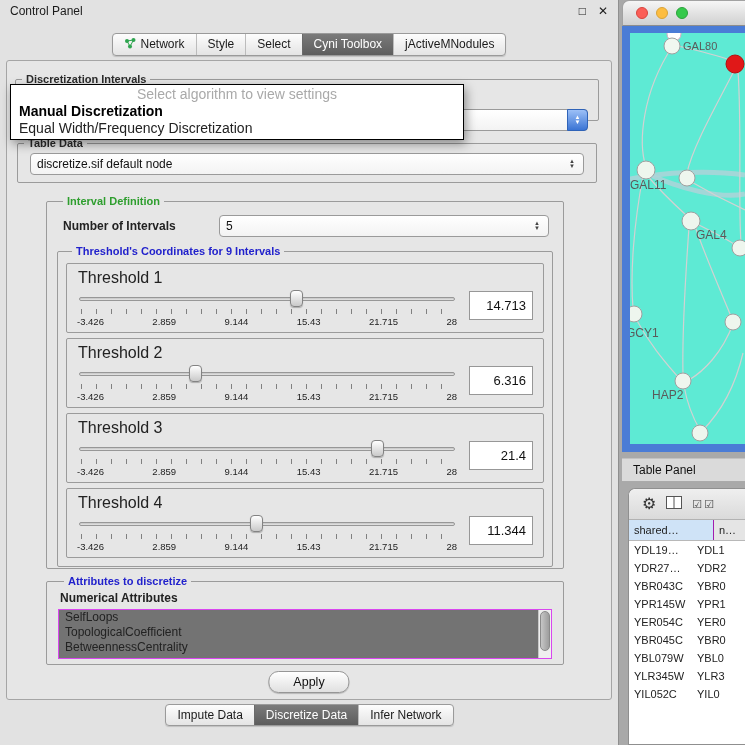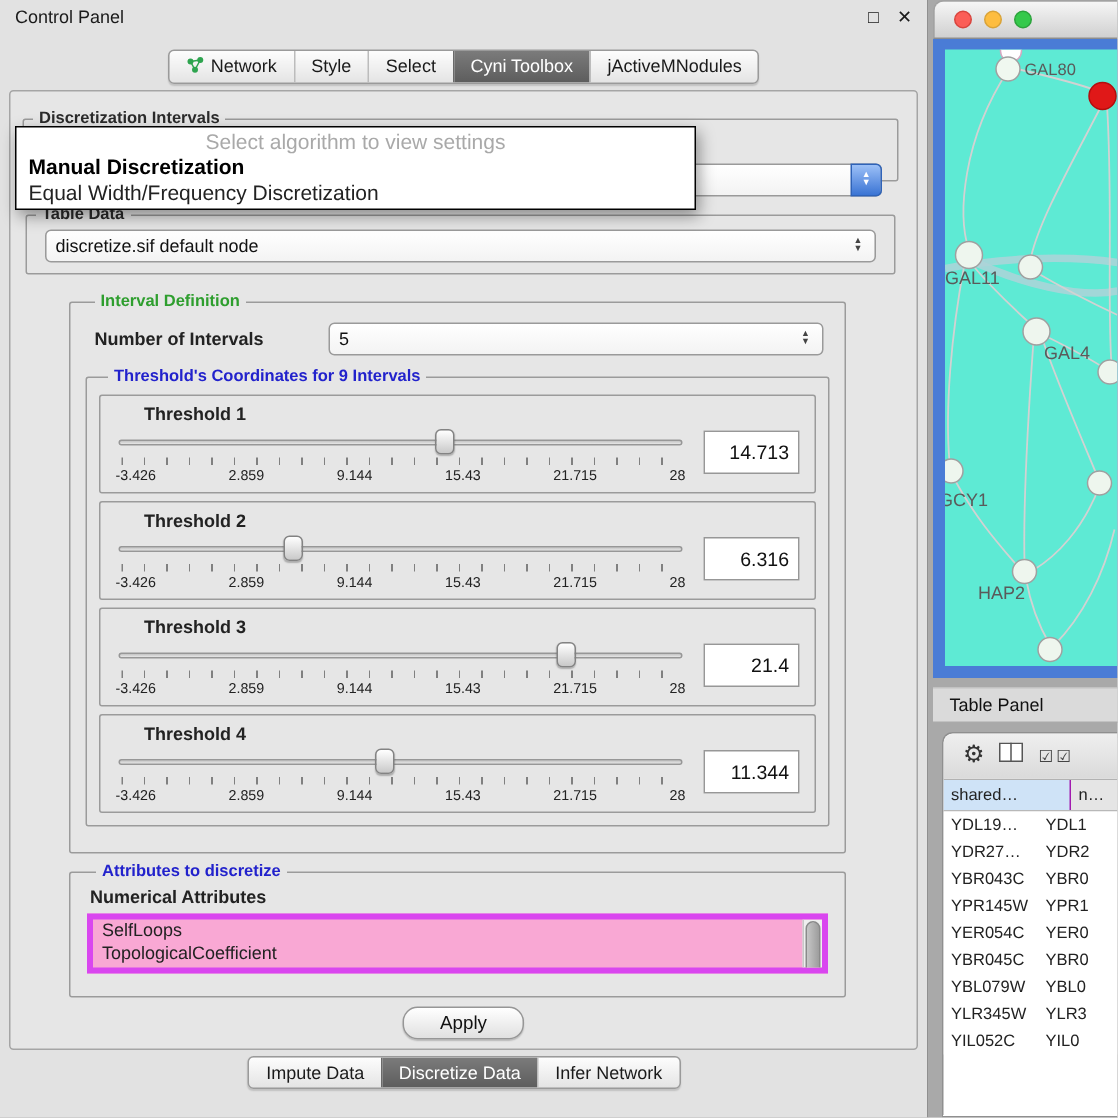--- a/index.html
+++ b/index.html
@@ -87,21 +87,21 @@
   .num-row { display:flex; align-items:center; margin:6px 4px 8px 6px; }
   .num-label { font-size:12px; font-weight:bold; width:156px; }
   .num-combo { flex:1; }
 
   .group-thresholds { padding:4px 8px 8px; }
   .threshold {
     border:1px solid #9b9b9b; border-radius:2px;
     padding:4px 10px 3px; margin-top:5px; background:#e6e6e6;
   }
   .threshold:first-of-type { margin-top:2px; }
-  .t-label { font-size:12px; font-weight:bold; margin:1px 0 2px 19px; }
+  .t-label { font-size:16px; font-weight:normal; margin:1px 0 2px 1px; }
   .t-row { display:flex; align-items:flex-start; }
   .slider { position:relative; flex:1; height:40px; margin-right:12px; }
   .track {
     position:absolute; left:2px; right:2px; top:8px; height:4px;
     background:linear-gradient(#c4c4c4,#e6e6e6);
     border:1px solid #979797; border-radius:2px;
   }
   .thumb {
     position:absolute; top:1px; width:13px; height:17px; margin-left:-6px;
     background:linear-gradient(#ffffff,#c9c9c9);
@@ -120,22 +120,22 @@
   .t-value {
     width:64px; height:29px; margin-top:2px;
     background:#fff; border:1px solid #979797;
     font-size:13px; display:flex; align-items:center; justify-content:flex-end;
     padding-right:6px; color:#111;
   }
 
   
   .attrs-heading { font-size:12px; font-weight:bold; margin:4px 0 4px 2px; }
   .listbox {
-    position:relative; height:40px; background:#f9a8d4;
-    border:4px solid #d946ef; overflow:hidden;
+    position:relative; height:50px; background:#737373;
+    border:1px solid #d946ef; overflow:hidden;
   }
   .listbox .item { font-size:12px; line-height:15px; padding-left:6px; white-space:nowrap; }
   .sb { position:absolute; top:0; right:0; bottom:0; width:13px; background:#efefef; border-left:1px solid #c8c8c8; }
   .sb-thumb {
     position:absolute; top:1px; left:1px; width:10px; height:40px;
     border-radius:5px; background:linear-gradient(to right,#c6c6c6,#9d9d9d);
     border:1px solid #8a8a8a;
   }
 
   .apply-btn {

